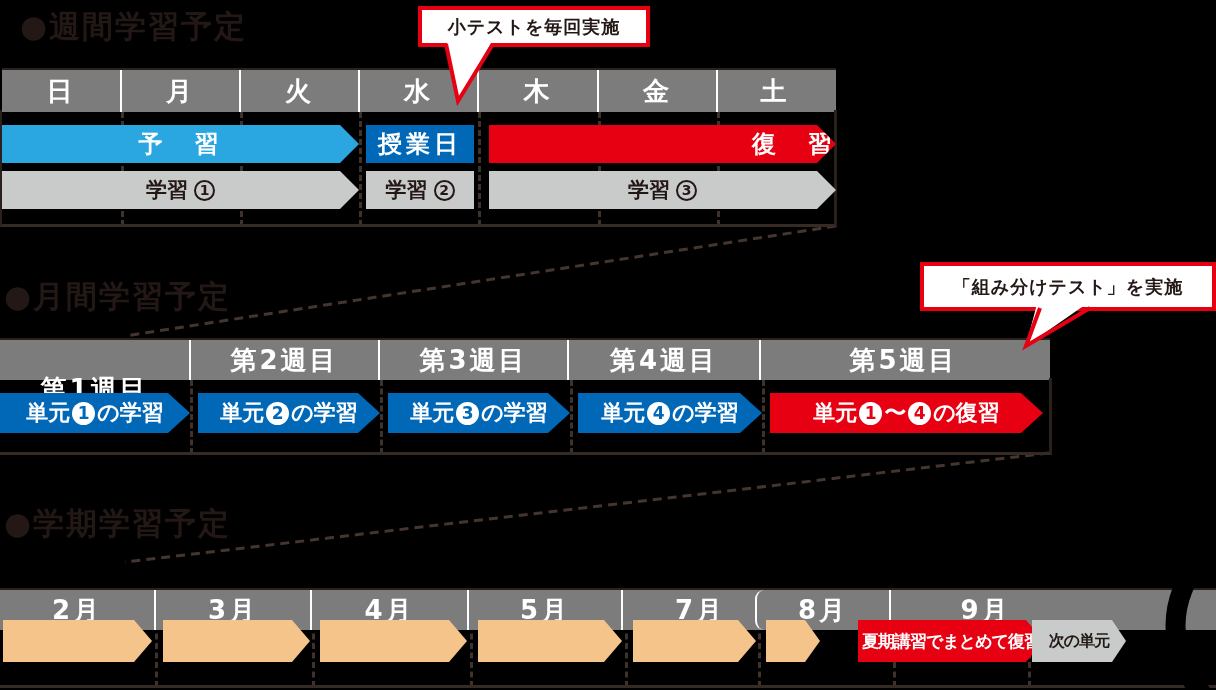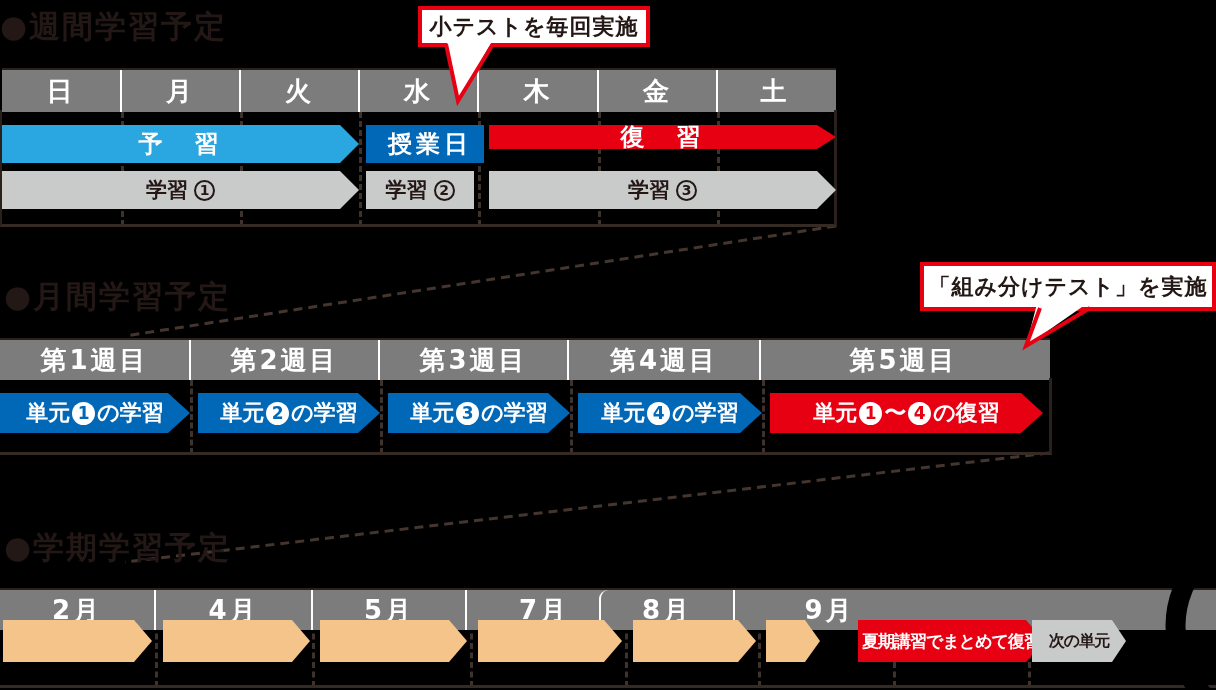--- a/index.html
+++ b/index.html
@@ -51,59 +51,59 @@
     display:inline-flex;align-items:center;justify-content:center;
     width:23px;height:23px;border-radius:50%;background:#fff;
     font-size:17px;font-weight:bold;margin:0 2px;
   }
   .disc.blue{color:#0068b7;}
   .disc.red{color:#e60012;}
   
   .bubble{
     position:absolute;background:#fff;border:4px solid #e60012;box-sizing:border-box;
     display:flex;align-items:center;justify-content:center;
-    color:#231815;font-weight:bold;font-size:22px;letter-spacing:1px;white-space:nowrap;
+    color:#231815;font-weight:bold;font-size:18px;letter-spacing:1px;white-space:nowrap;
     z-index:6;
   }
   .tailsvg{position:absolute;z-index:7;overflow:visible;}
   svg.underlay{position:absolute;left:0;top:0;z-index:1;overflow:visible;}
   .layer{position:absolute;z-index:3;}
 </style>
 </head>
 <body>
 
 <div id="stage">
 
   <svg class="underlay" width="1216" height="690">
     <line x1="836" y1="226" x2="125" y2="336" stroke="#44362e" stroke-width="3" stroke-dasharray="9 6"></line>
     <line x1="1049" y1="453" x2="125" y2="562" stroke="#44362e" stroke-width="3" stroke-dasharray="9 6"></line>
   </svg>
 
   <div class="layer">
-    <div class="abs section-title" style="left:0;top:6px;">●週間学習予定</div>
+    <div class="abs section-title" style="left:20px;top:6px;">●週間学習予定</div>
 
     <div class="abs hbar" id="weekly-days" style="left:2px;top:68px;width:834px;height:42px;">
         <div class="hcell" style="flex: 0 0 118px;">日</div>
         <div class="hcell" style="flex: 0 0 119px;">月</div>
         <div class="hcell" style="flex: 0 0 119px;">火</div>
         <div class="hcell" style="flex: 0 0 119px;">水</div>
         <div class="hcell" style="flex: 0 0 120px;">木</div>
         <div class="hcell" style="flex: 0 0 119px;">金</div>
         <div class="hcell" style="flex: 0 0 116px;">土</div>
       </div>
 
     <div class="abs bodyframe" style="left:0px;top:110px;width:837px;height:117px;"></div>
 
     <div class="arrow c-lblue fs24" style="left:2px;top:125px;width:357px;height:38px;--tip:19px;">
       <span>予　習</span>
     </div>
-    <div class="box c-dblue fs24" style="left:366px;top:125px;width:108px;height:38px;padding-left:10px;">
+    <div class="box c-dblue fs24" style="left:366px;top:125px;width:108px;height:38px;">
       <span>授業日</span>
     </div>
-    <div class="arrow c-red fs24" style="left:489px;top:125px;width:347px;height:24px;--tip:19px;">
+    <div class="arrow c-red fs24" style="left:489px;top:125px;width:347px;height:38px;justify-content:flex-end;--tip:19px;">
       <span>復　習</span>
     </div>
 
     <div class="arrow c-gray fs21" style="left:2px;top:171px;width:357px;height:38px;--tip:19px;">
       <span>学習</span>
       <span class="ocircle">1</span>
     </div>
     <div class="box c-gray fs21" style="left:366px;top:171px;width:108px;height:38px;">
       <span>学習</span>
       <span class="ocircle">2</span>
@@ -119,21 +119,21 @@
     <path d="M446,44 L458,101 L493,44" stroke="#e60012" stroke-width="4" fill="none"></path>
   </svg>
   <div class="bubble" style="left:418px;top:6px;width:232px;height:41px;">
     <span>小テストを毎回実施</span>
   </div>
 
   <div class="layer">
     <div class="abs section-title" style="left:4px;top:276px;">●月間学習予定</div>
 
     <div class="abs hbar" id="monthly-weeks" style="left:0px;top:338px;width:1050px;height:40px;">
-        <div class="hcell" style="flex: 0 0 189px;">第1週目</div>
+        <div class="hcell" style="flex: 0 0 189px; margin-top: 29px;">第1週目</div>
         <div class="hcell" style="flex: 0 0 189px;">第2週目</div>
         <div class="hcell" style="flex: 0 0 189px;">第3週目</div>
         <div class="hcell" style="flex: 0 0 192px;">第4週目</div>
         <div class="hcell" style="flex: 0 0 287px;">第5週目</div>
       </div>
 
     <div class="abs bodyframe noleft" style="left:0px;top:378px;width:1052px;height:77px;"></div>
 
     <div id="monthly-arrows">
         <div class="arrow fs22 c-dblue" style="left: 0px; top: 393px; width: 190px; height: 40px; --tip: 22px; z-index: 4;">
@@ -168,24 +168,25 @@
 
   <svg class="tailsvg" style="left:0;top:0;" width="1216" height="690">
     <polygon points="1038,300 1092,300 1026,346" fill="#ffffff"></polygon>
     <path d="M1040,308 L1026,346 L1090,308" stroke="#e60012" stroke-width="4" fill="none"></path>
   </svg>
   <div class="bubble" style="left:920px;top:262px;width:296px;height:49px;text-align:center;">
     <span>「組み分けテスト」を実施</span>
   </div>
 
   <div class="layer">
-    <div class="abs section-title" style="left:4px;top:503px;margin-top:24px;">●学期学習予定</div>
+    <div class="abs section-title" style="left:4px;top:503px;">●学期学習予定</div>
 
     <div class="abs hbar" id="semester-months" style="left:0px;top:588px;width:1216px;height:40px;">
         <div class="hcell" style="flex: 0 0 154px;">2月</div>
+        <div class="hcell" style="flex: 0 0 156px;">3月</div>
         <div class="hcell" style="flex: 0 0 157px;">4月</div>
         <div class="hcell" style="flex: 0 0 154px;">5月</div>
         <div class="hcell" style="flex: 0 0 134px; padding-left: 22px;">7月</div>
         <div class="hcell" style="flex: 0 0 134px; border-radius: 9px;">8月</div>
         <div class="hcell" style="flex: 0 0 191px;">9月</div>
       </div>
 
     <div class="abs bodyframe noleft" style="left:0px;top:603px;width:1216px;height:85px;border-right:none;"></div>
 
     <div id="semester-arrows">

